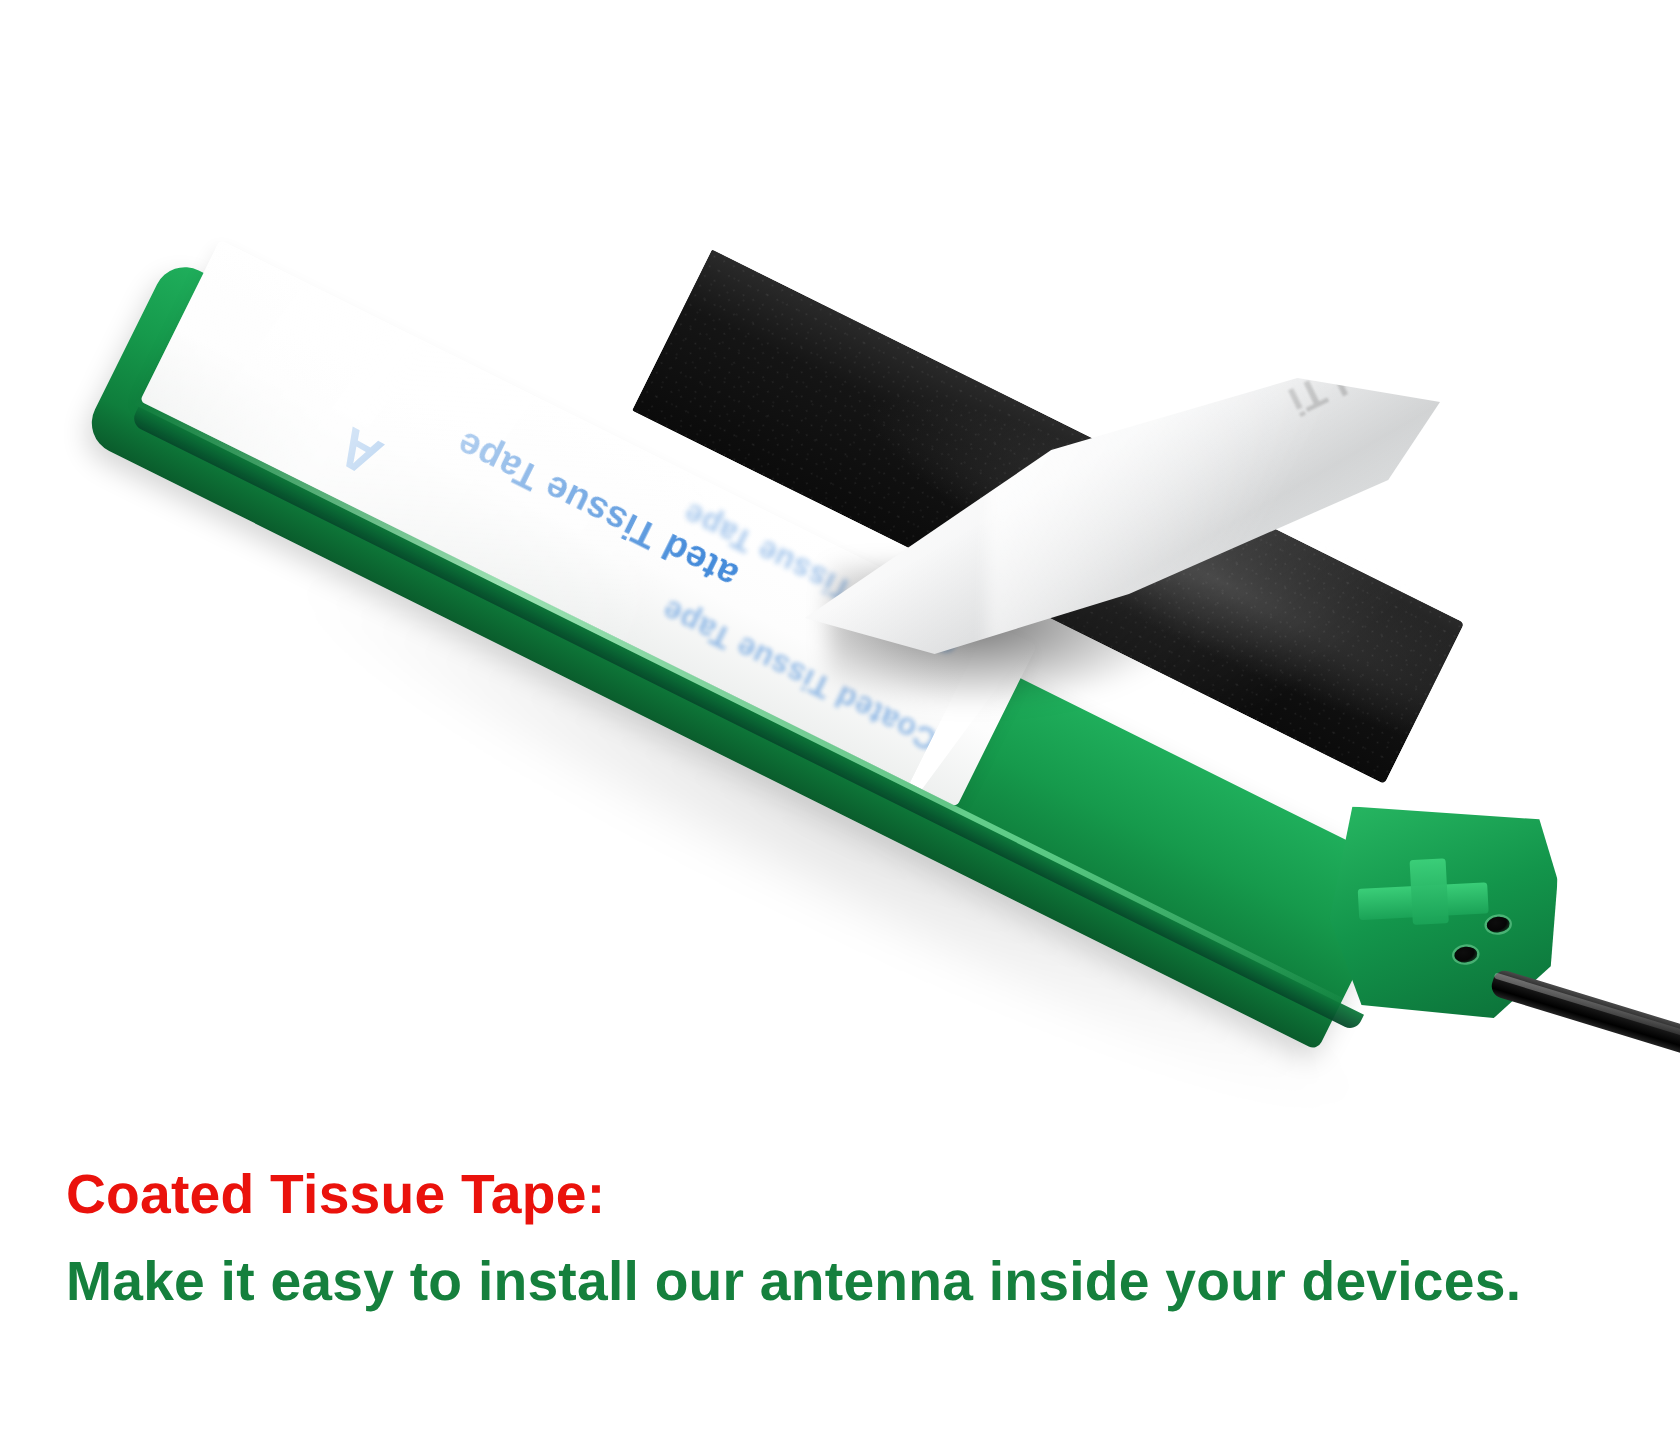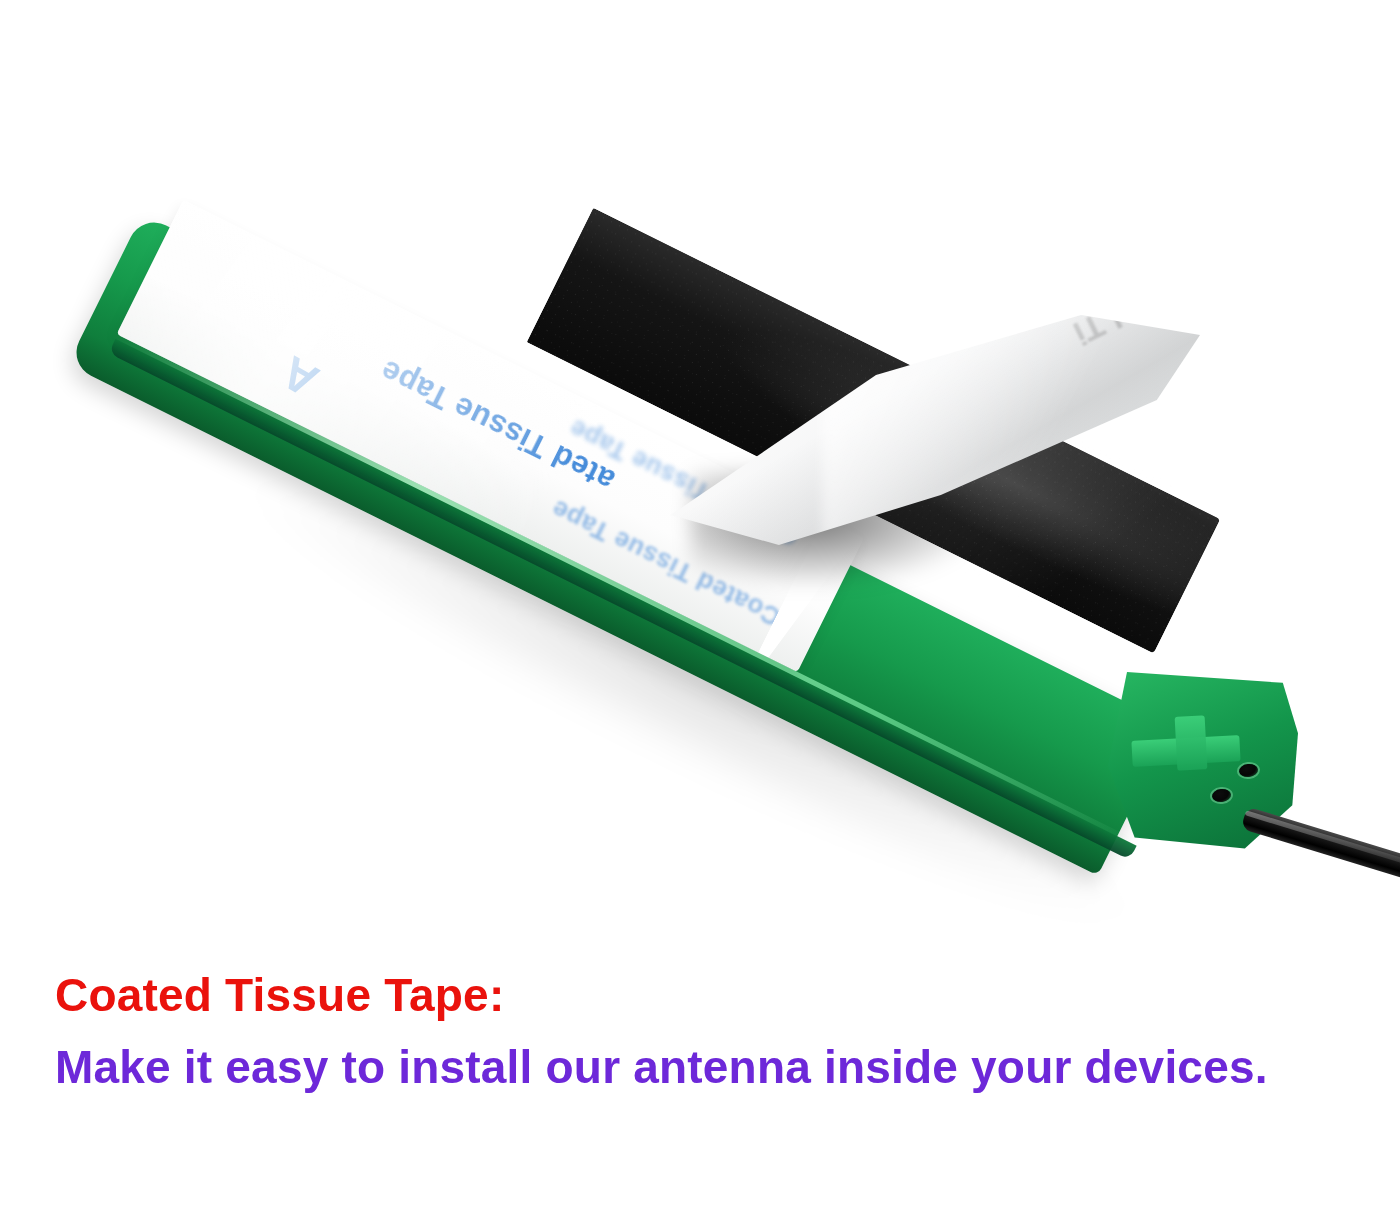--- a/index.html
+++ b/index.html
@@ -184,21 +184,21 @@
 
   
   .caption{position:absolute;left:0;top:940px;width:1288px;height:266px;}
   .cap-title{
     position:absolute;left:55px;top:28px;
     font-size:46px;font-weight:700;color:#ea120c;
     letter-spacing:.2px;white-space:nowrap;
   }
   .cap-body{
     position:absolute;left:55px;top:100px;
-    font-size:46px;font-weight:700;color:#6d28d9;
+    font-size:46px;font-weight:700;color:#15803d;
     letter-spacing:.2px;white-space:nowrap;
   }
 </style>
 </head>
 <body>
 
 <div id="stage">
 
   <div class="photo">
 

